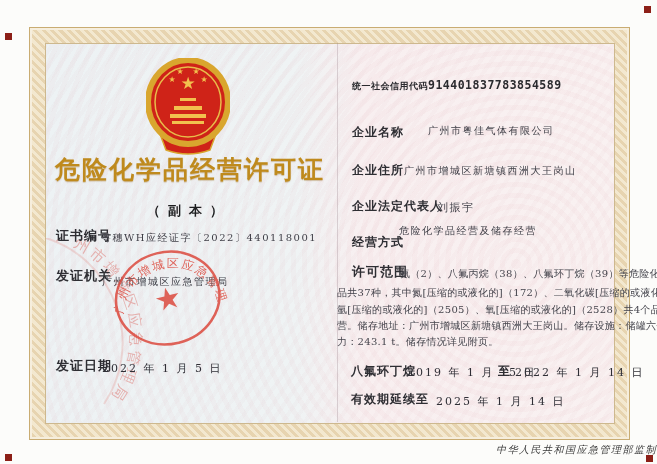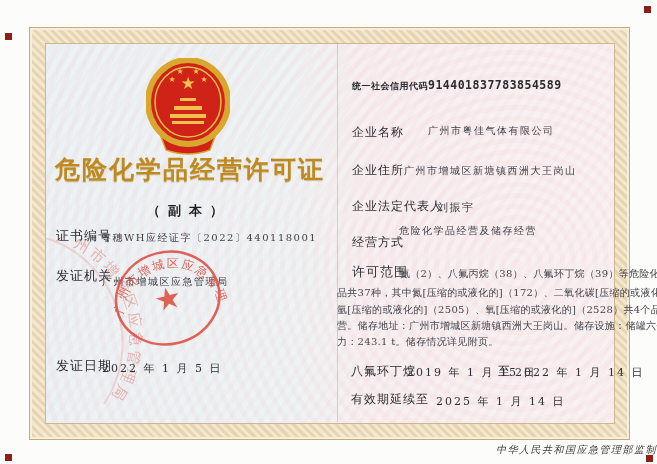--- a/index.html
+++ b/index.html
@@ -22,21 +22,21 @@
     left:45px;top:43px;width:568px;height:379px;
     border:1px solid #cdb88e;
     background:
       repeating-radial-gradient(circle at 470px 220px, rgba(222,150,160,.06) 0 5px, rgba(0,0,0,0) 5px 11px),
       repeating-linear-gradient(-55deg, rgba(210,160,170,.05) 0 4px, rgba(0,0,0,0) 4px 9px),
       linear-gradient(90deg,#edf2f4 0%,#eff3f4 44%,#f8eff0 56%,#f9f1f1 100%);
   }
   .fold{left:337px;top:43px;width:1px;height:379px;background:rgba(160,140,150,.35);}
   .corner{width:7px;height:7px;background:#8c1f17;}
   .lab{
-    font-weight:normal;color:#2e2e33;font-size:13px;letter-spacing:1px;white-space:nowrap;
+    font-weight:bold;color:#2e2e33;font-size:13px;letter-spacing:1px;white-space:nowrap;
   }
   .lab-sm{font-size:12px;}
   .val{
     font-family:"DejaVu Serif", serif;color:#3e3e46;font-size:10px;
     letter-spacing:1.5px;white-space:nowrap;
   }
   .title{
     width:268px;text-align:center;font-weight:bold;font-size:25px;letter-spacing:2px;
     color:#bf8a1d;text-shadow:0 1px 1px rgba(150,100,20,.35);white-space:nowrap;
   }

